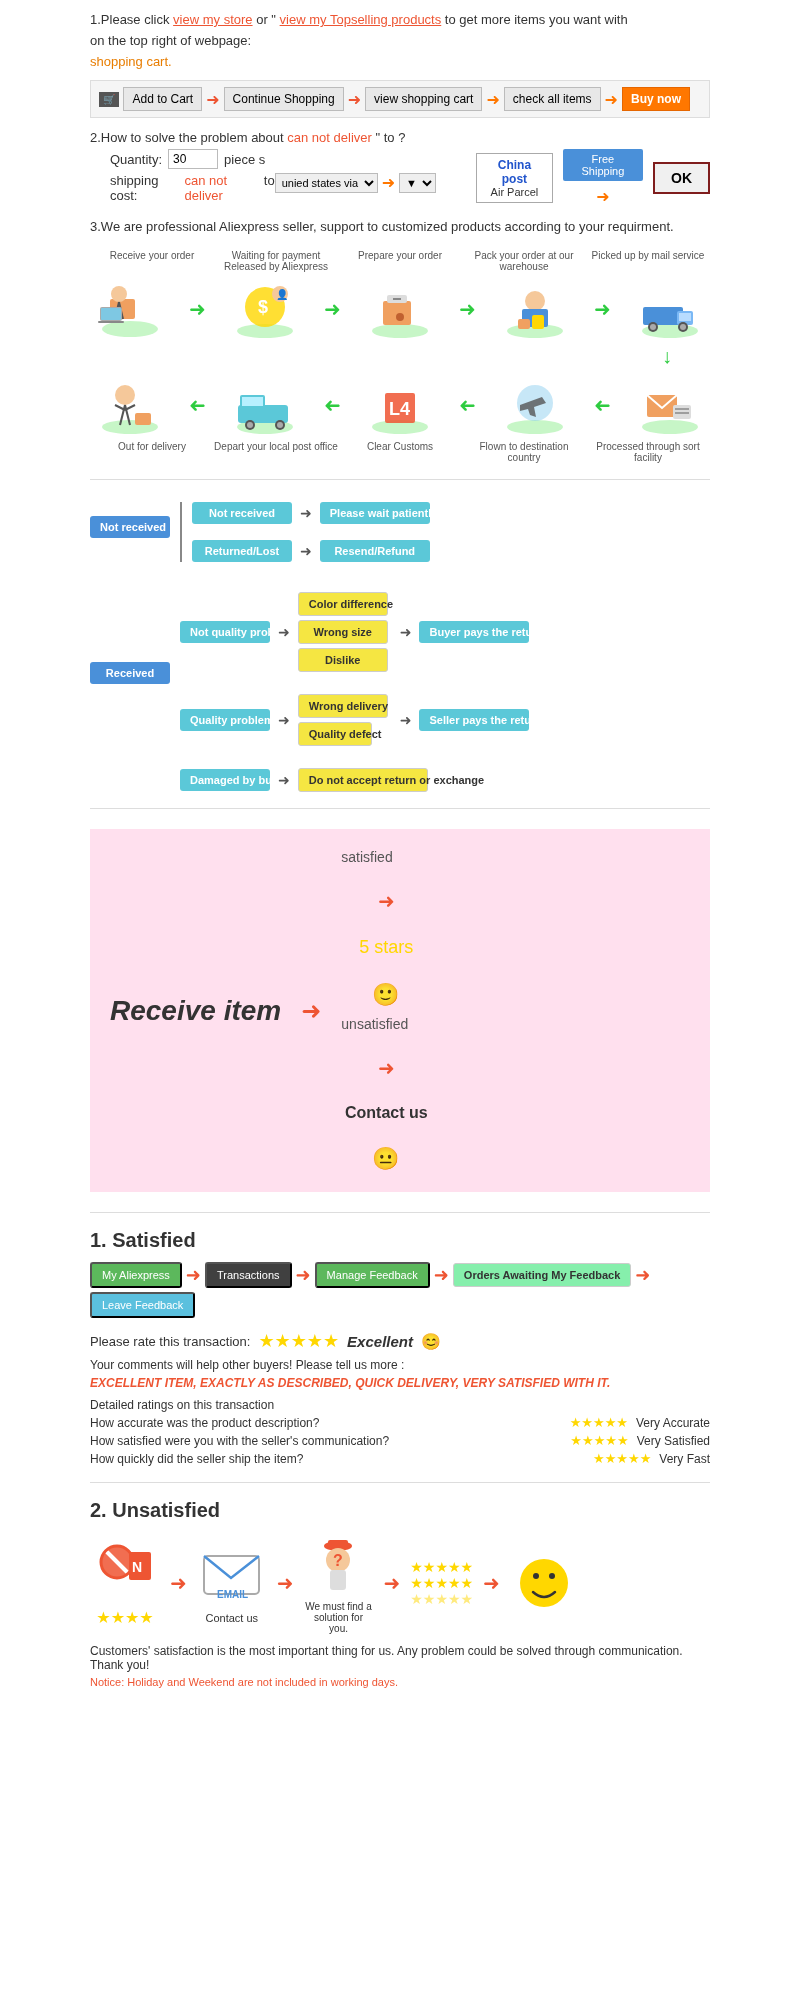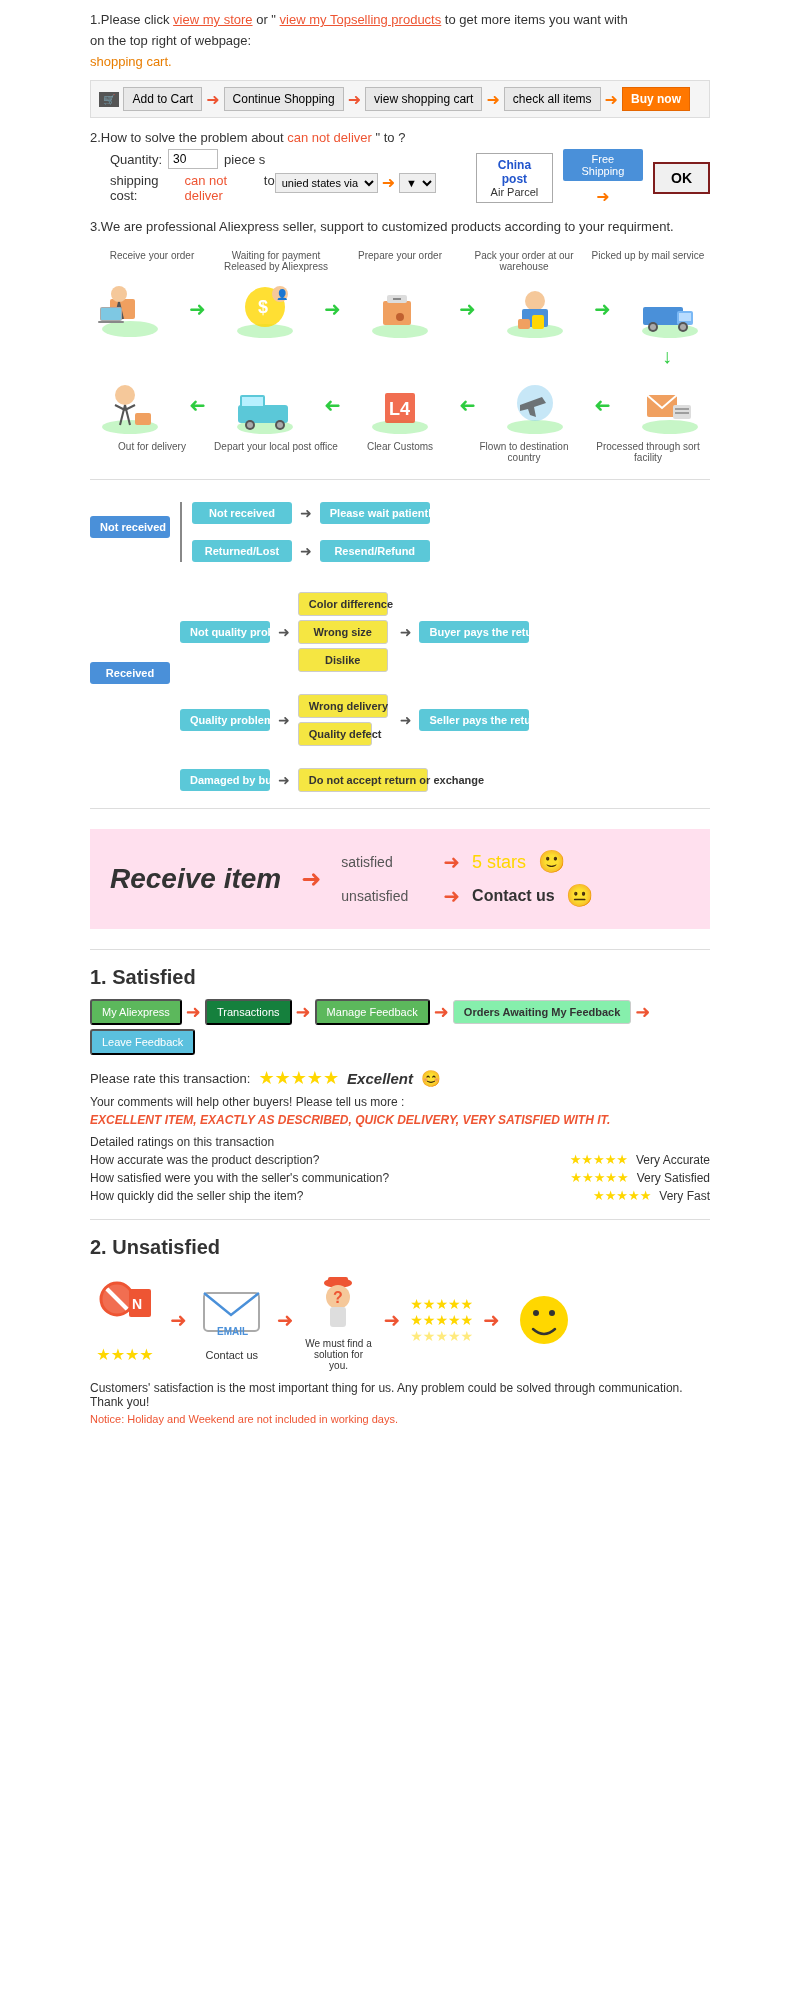--- a/index.html
+++ b/index.html
@@ -38,32 +38,32 @@
     .proc-arrow { color: #2ecc40; font-size: 20px; }
     .fc-box { padding: 5px 10px; border-radius: 3px; text-align: center; white-space: nowrap; font-size: 11px; font-weight: bold; }
     .fc-blue { background: #4a90d9; color: #fff; }
     .fc-cyan { background: #5bc8d8; color: #fff; }
     .fc-yellow { background: #f5e642; color: #333; border: 1px solid #ccc; }
 
     
     .receive-section { background: #ffe0ee; padding: 20px; margin: 20px 0; display: flex; align-items: center; gap: 20px; }
     .receive-title { font-size: 28px; font-weight: bold; font-style: italic; color: #333; }
     .receive-right { display: flex; flex-direction: column; gap: 8px; }
-    .receive-row { display: flex; align-items: center; gap: 12px; }
+    .receive-row { display: flex; align-items: center; gap: 24px; flex-direction: column; }
     .receive-label { font-size: 14px; color: #555; width: 90px; }
     .stars-gold { color: #ffd700; font-size: 18px; }
     .contact-text { font-size: 16px; color: #333; font-weight: bold; }
 
     
     .satisfied-section { margin: 16px 0; }
     .section-title { font-size: 20px; font-weight: bold; color: #333; margin-bottom: 10px; }
     .feedback-steps { display: flex; align-items: center; gap: 4px; margin-bottom: 12px; flex-wrap: wrap; }
     .fb-step { padding: 5px 10px; font-size: 11px; border-radius: 3px; cursor: pointer; }
     .fb-step.green { background: #5cb85c; color: #fff; }
-    .fb-step.blue { background: #15803d; color: #fff; }
+    .fb-step.blue { background: #404040; color: #fff; }
     .fb-step.green2 { background: #5cb85c; color: #fff; }
     .fb-step.yellow2 { background: #86efac; color: #333; border: 1px solid #ccc; font-weight: bold; }
     .fb-step.gray { background: #5bc0de; color: #fff; }
     .fb-arrow { color: #e53; font-size: 18px; }
     .rate-row { display: flex; align-items: center; gap: 8px; margin: 6px 0; }
     .excellent-text { font-weight: bold; font-style: italic; font-size: 15px; }
     .comment-row { font-size: 12px; margin: 4px 0; }
     .excellent-comment { color: #e53; font-style: italic; font-size: 12px; font-weight: bold; margin: 4px 0; }
     .detailed-ratings { margin: 8px 0; font-size: 12px; }
     .rating-row { display: flex; align-items: center; gap: 8px; margin: 3px 0; }

